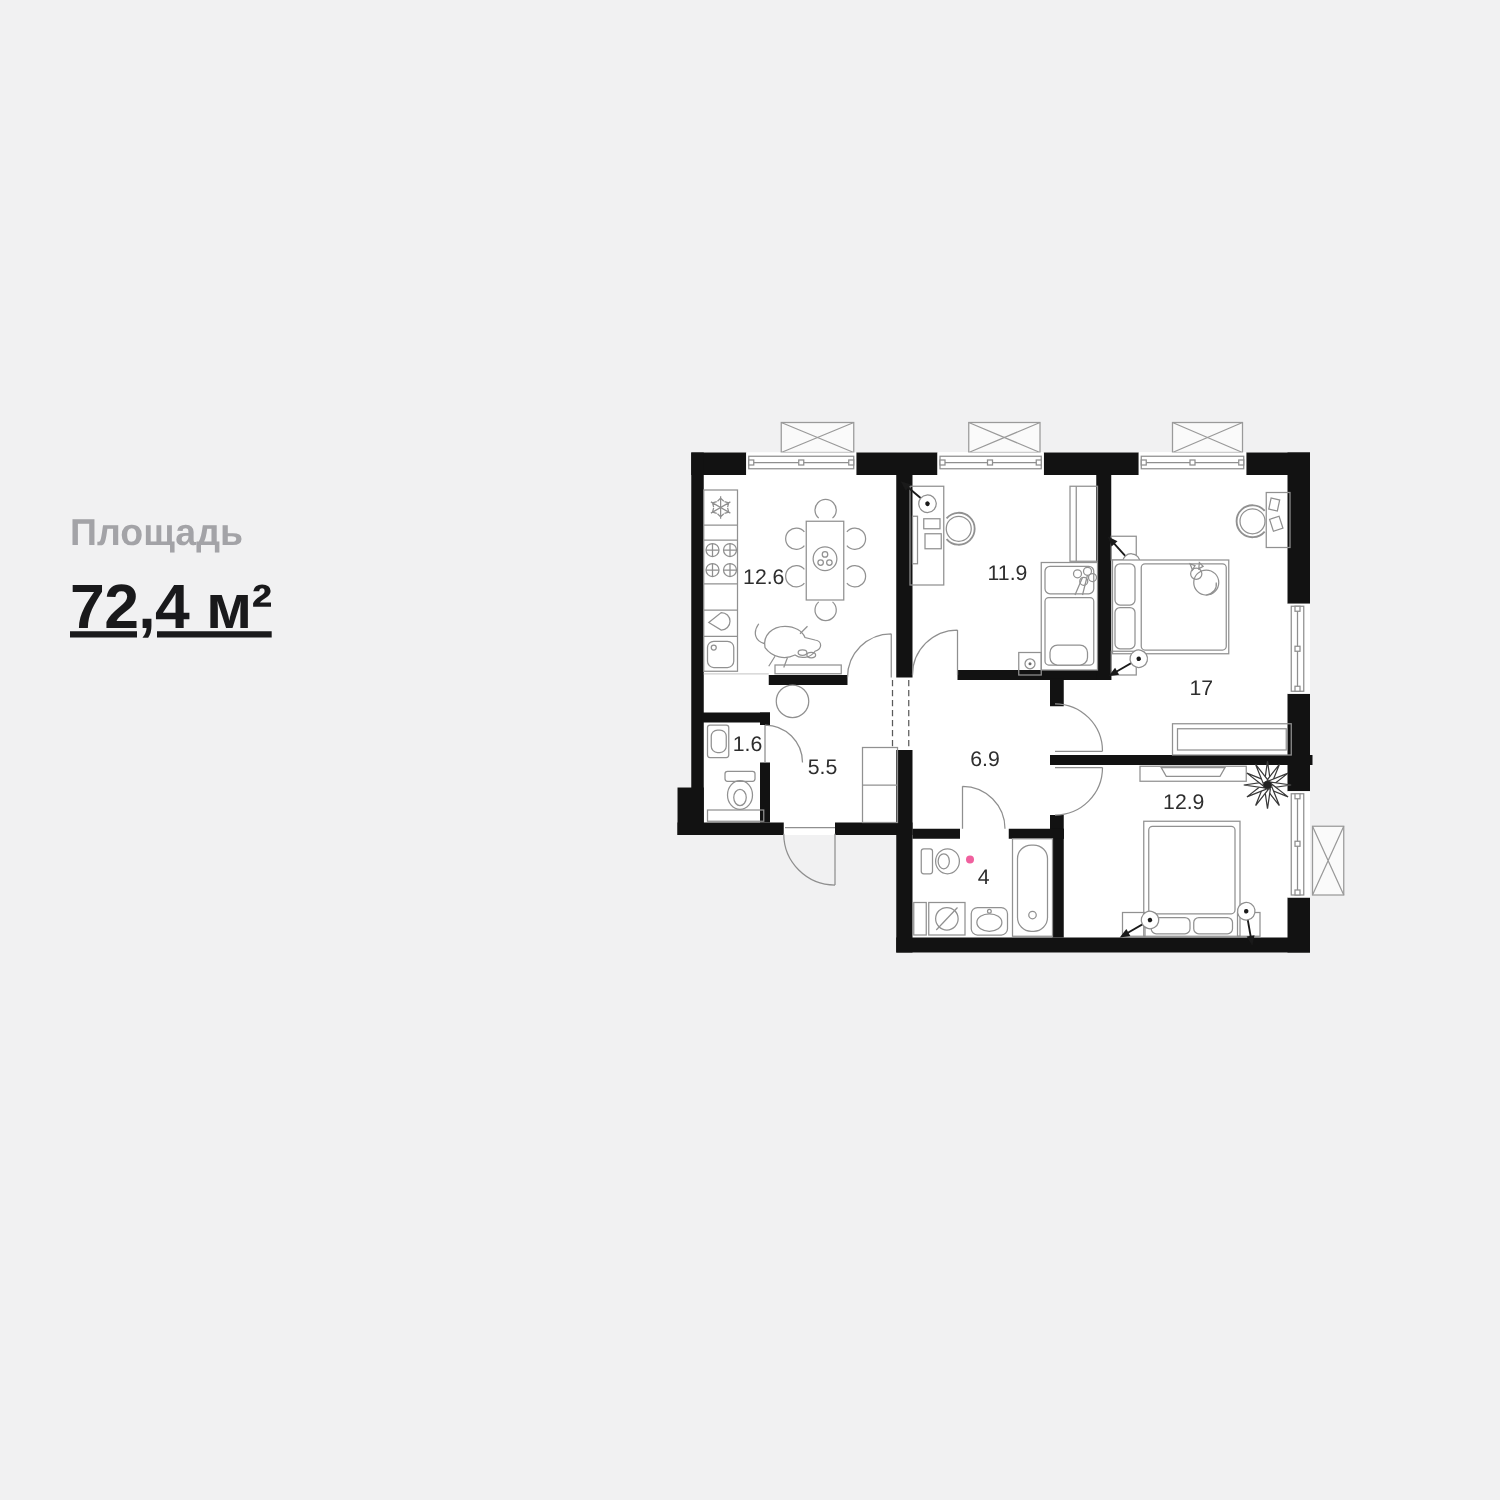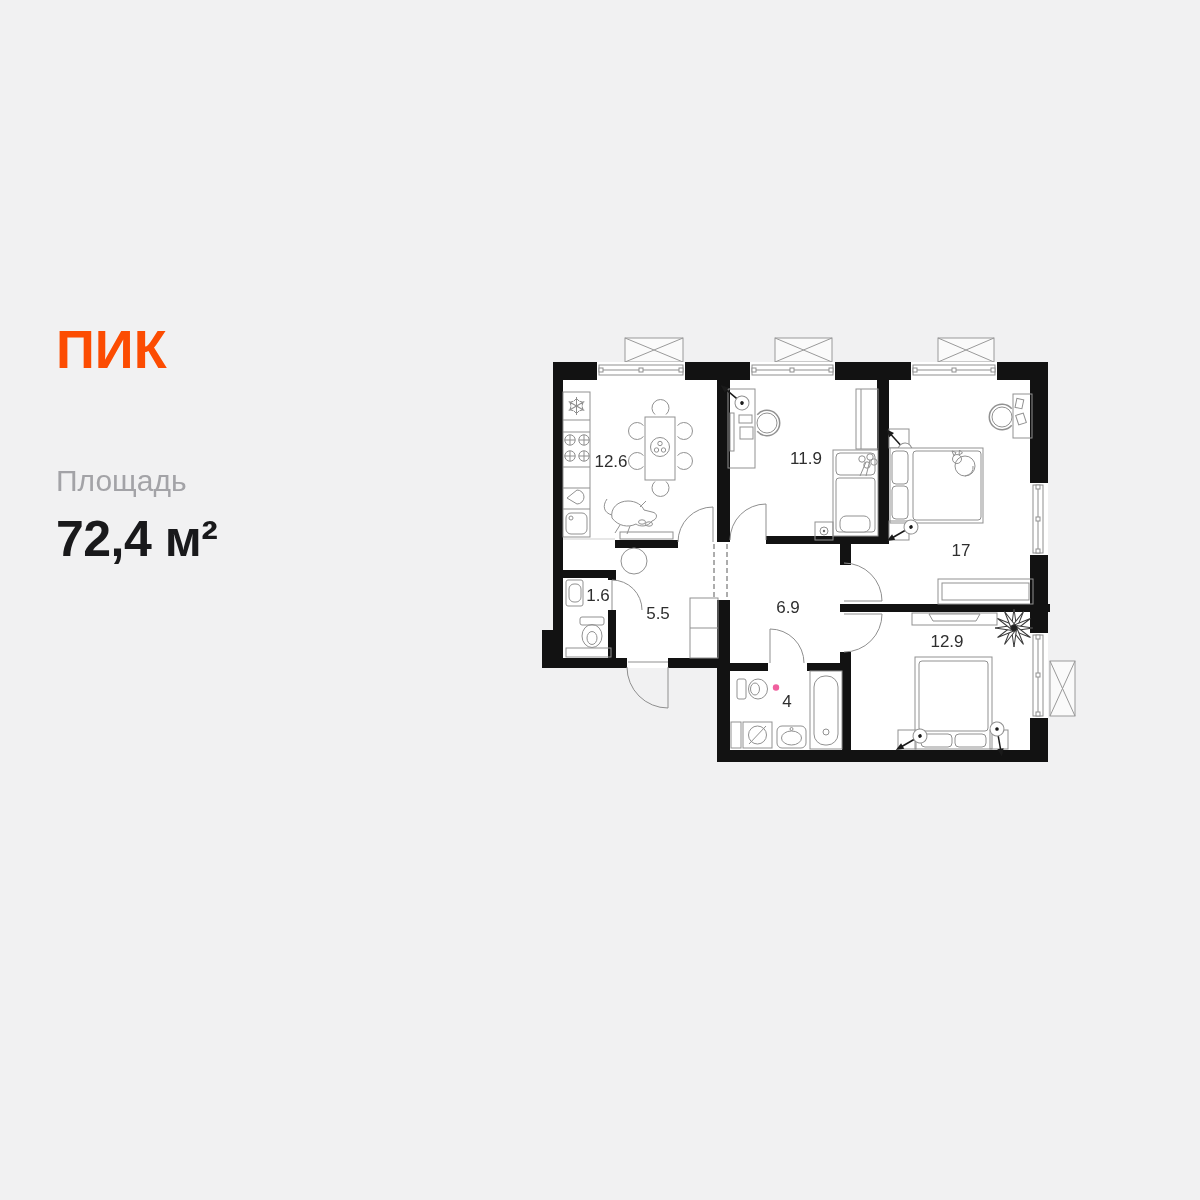--- a/index.html
+++ b/index.html
@@ -1,37 +1,36 @@
 <!DOCTYPE html>
 <html><head>
 <meta charset="utf-8">
 <style>
   html,body{margin:0;padding:0;}
   body{width:1200px;height:1200px;background:#f1f1f2;position:relative;overflow:hidden;
        font-family:"Liberation Sans","DejaVu Sans",sans-serif;}
   .info{position:absolute;left:56px;top:322px;width:430px;}
   .logo{color:#fc4c02;font-size:54px;font-weight:800;letter-spacing:0px;line-height:1;}
   .title{color:#19191b;font-size:54px;font-weight:700;line-height:60px;margin-top:46px;letter-spacing:-0.5px;}
-  .area-label{color:#a3a3a7;font-size:30px;font-weight:400;margin-top:88px;}
-  .area-value{color:#19191b;font-size:50px;font-weight:700;margin-top:12px;letter-spacing:-0.5px;}
+  .area-label{color:#a3a3a7;font-size:30px;font-weight:700;margin-top:88px;}
+  .area-value{color:#19191b;font-size:50px;font-weight:700;margin-top:12px;letter-spacing:-0.5px;text-decoration:underline;}
   .planwrap{position:absolute;left:520px;top:325px;width:570px;height:445px;}
   svg text{font-family:"Liberation Sans","DejaVu Sans",sans-serif;font-size:17px;fill:#2e2e2e;}
   .wall{fill:#121212;stroke:none;}
   .floor{fill:#ffffff;stroke:none;}
   .fur{fill:none;stroke:#919191;stroke-width:1;}
   .furw{fill:#ffffff;stroke:#919191;stroke-width:1;}
   .door{fill:none;stroke:#8f8f8f;stroke-width:1;}
   .winf{fill:#ffffff;stroke:#8f8f8f;stroke-width:1;}
   .dash{stroke:#5a5a5a;stroke-width:1;stroke-dasharray:5 3;fill:none;}
 </style>
 </head>
 <body>
 
 <div class="info">
-  <div class="logo">ПИК</div>
   <div class="area-label">Площадь</div>
   <div class="area-value">72,4 м²</div>
 </div>
 
 <div class="planwrap">
 <svg width="570" height="445" viewBox="520 315 570 445">
   <defs>
     <g id="lamp">
       <line x1="-3" y1="0" x2="22" y2="0" stroke="#1a1a1a" stroke-width="1.5"></line>
       <polygon points="20,-3.2 28,0 20,3.2" fill="#1a1a1a"></polygon>

